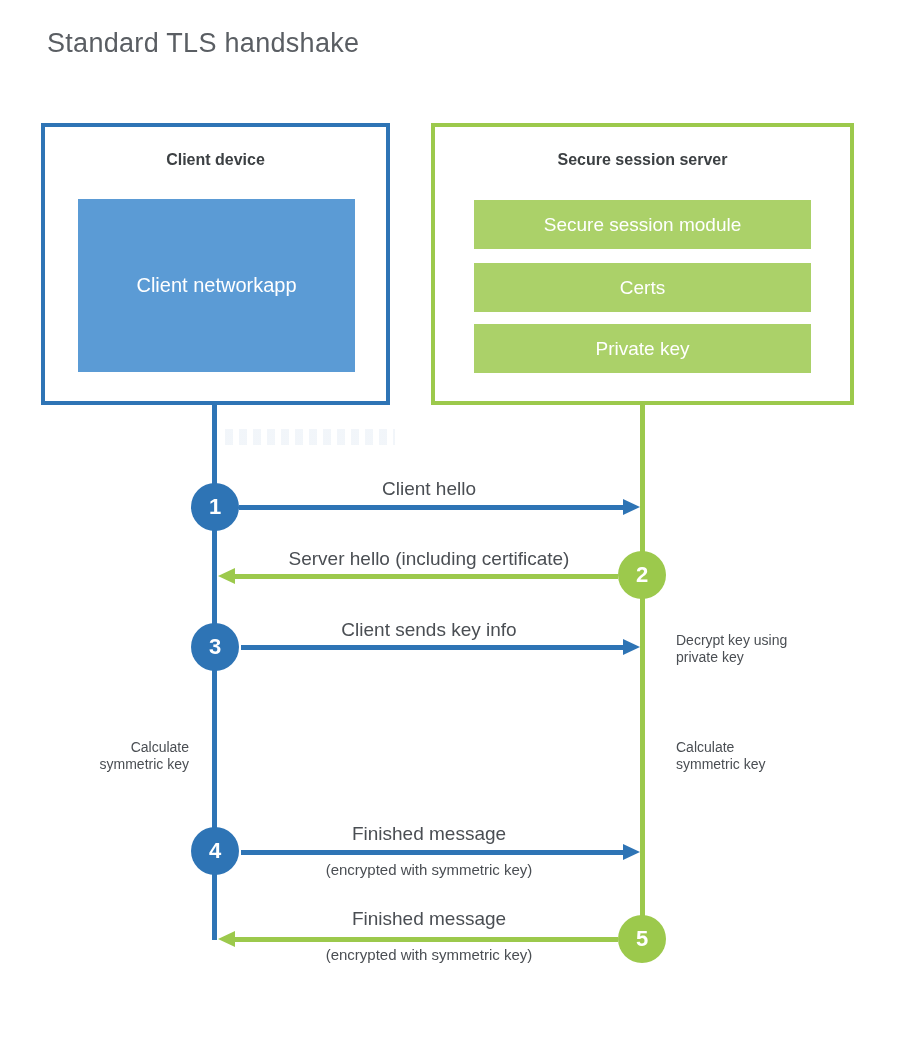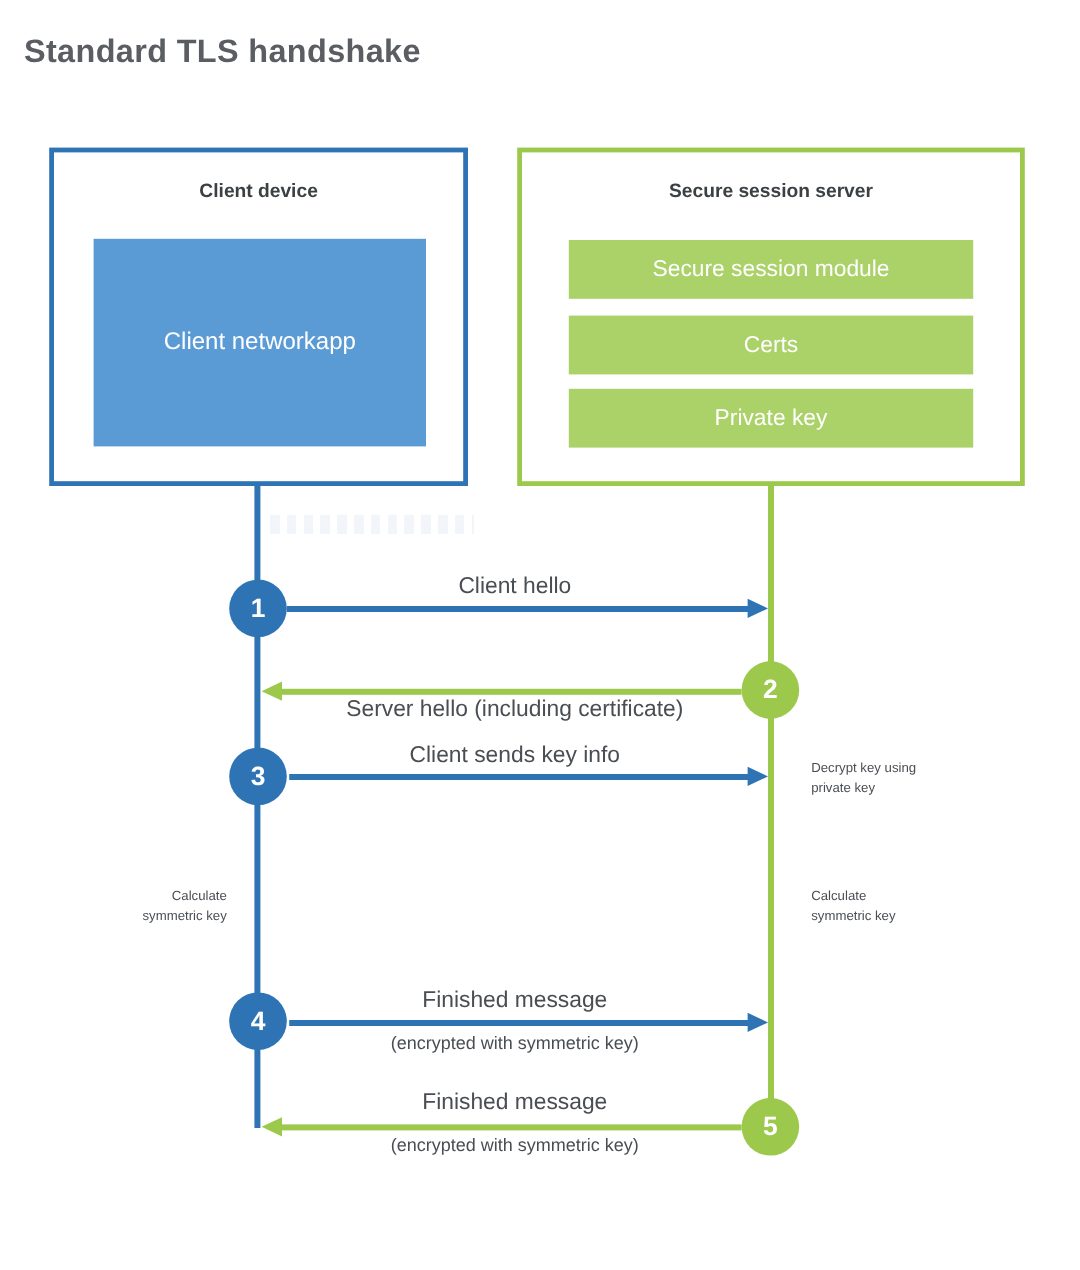--- a/index.html
+++ b/index.html
@@ -2,22 +2,22 @@
 <html style="--blue: #2e74b5; --blue_fill: #5b9bd5; --green: #9cc94c; --green_fill: #abd169; --heading_text: #3c4043; --label_text: #4a4e53; --title_text: #5a5e63;"><head>
 <meta charset="utf-8">
 <style>
   html,body { margin:0; padding:0; background:#ffffff; }
   * { box-sizing:border-box; }
   .canvas {
     position:relative; width:900px; height:1058px; background:#ffffff;
     font-family:"Liberation Sans","DejaVu Sans",sans-serif; overflow:hidden;
   }
   .title {
-    position:absolute; left:20px; top:28px; margin:0;
-    font-size:27px; font-weight:700; letter-spacing:0.3px; color:var(--title_text);
+    position:absolute; left:47px; top:28px; margin:0;
+    font-size:27px; font-weight:400; letter-spacing:0.3px; color:var(--title_text);
   }
   
   .box { position:absolute; top:123px; height:282px; background:#fff; }
   .box.client { left:41px; width:349px; border:4px solid var(--blue); }
   .box.server { left:431px; width:423px; border:4px solid var(--green); }
   .box-title {
     position:absolute; left:0; right:0; top:24px; text-align:center;
     font-size:16px; font-weight:700; color:var(--heading_text);
   }
   .client-app {
@@ -65,26 +65,26 @@
   .a4-line { left:241px; top:850px; width:383px; }
   .a4-head { left:623px; top:844px; }
   .a5-line { left:235px; top:937px; width:383px; }
   .a5-head { left:218px; top:931px; }
   
   .msg {
     position:absolute; left:229px; width:400px; text-align:center;
     font-size:19px; color:var(--label_text);
   }
   .msg.sub { font-size:15px; }
-  .m1 { top:478px; } .m2 { top:548px;margin-top:33px; }
+  .m1 { top:478px; } .m2 { top:548px; }
   .m3 { top:619px; } .m3s { top:656px; }
   .m4 { top:823px; } .m4s { top:861px; }
   .m5 { top:908px; } .m5s { top:946px; }
   
-  .note { position:absolute; font-size:11px; line-height:17px; color:var(--label_text); }
+  .note { position:absolute; font-size:14px; line-height:17px; color:var(--label_text); }
   .note-decrypt { left:676px; top:632px; text-align:left; }
   .note-calc-left { left:77px; top:739px; width:112px; text-align:right; }
   .note-calc-right { left:676px; top:739px; text-align:left; }
 </style>
 </head>
 <body>
 
 <div class="canvas">
 
   <h1 class="title">Standard TLS handshake</h1>

